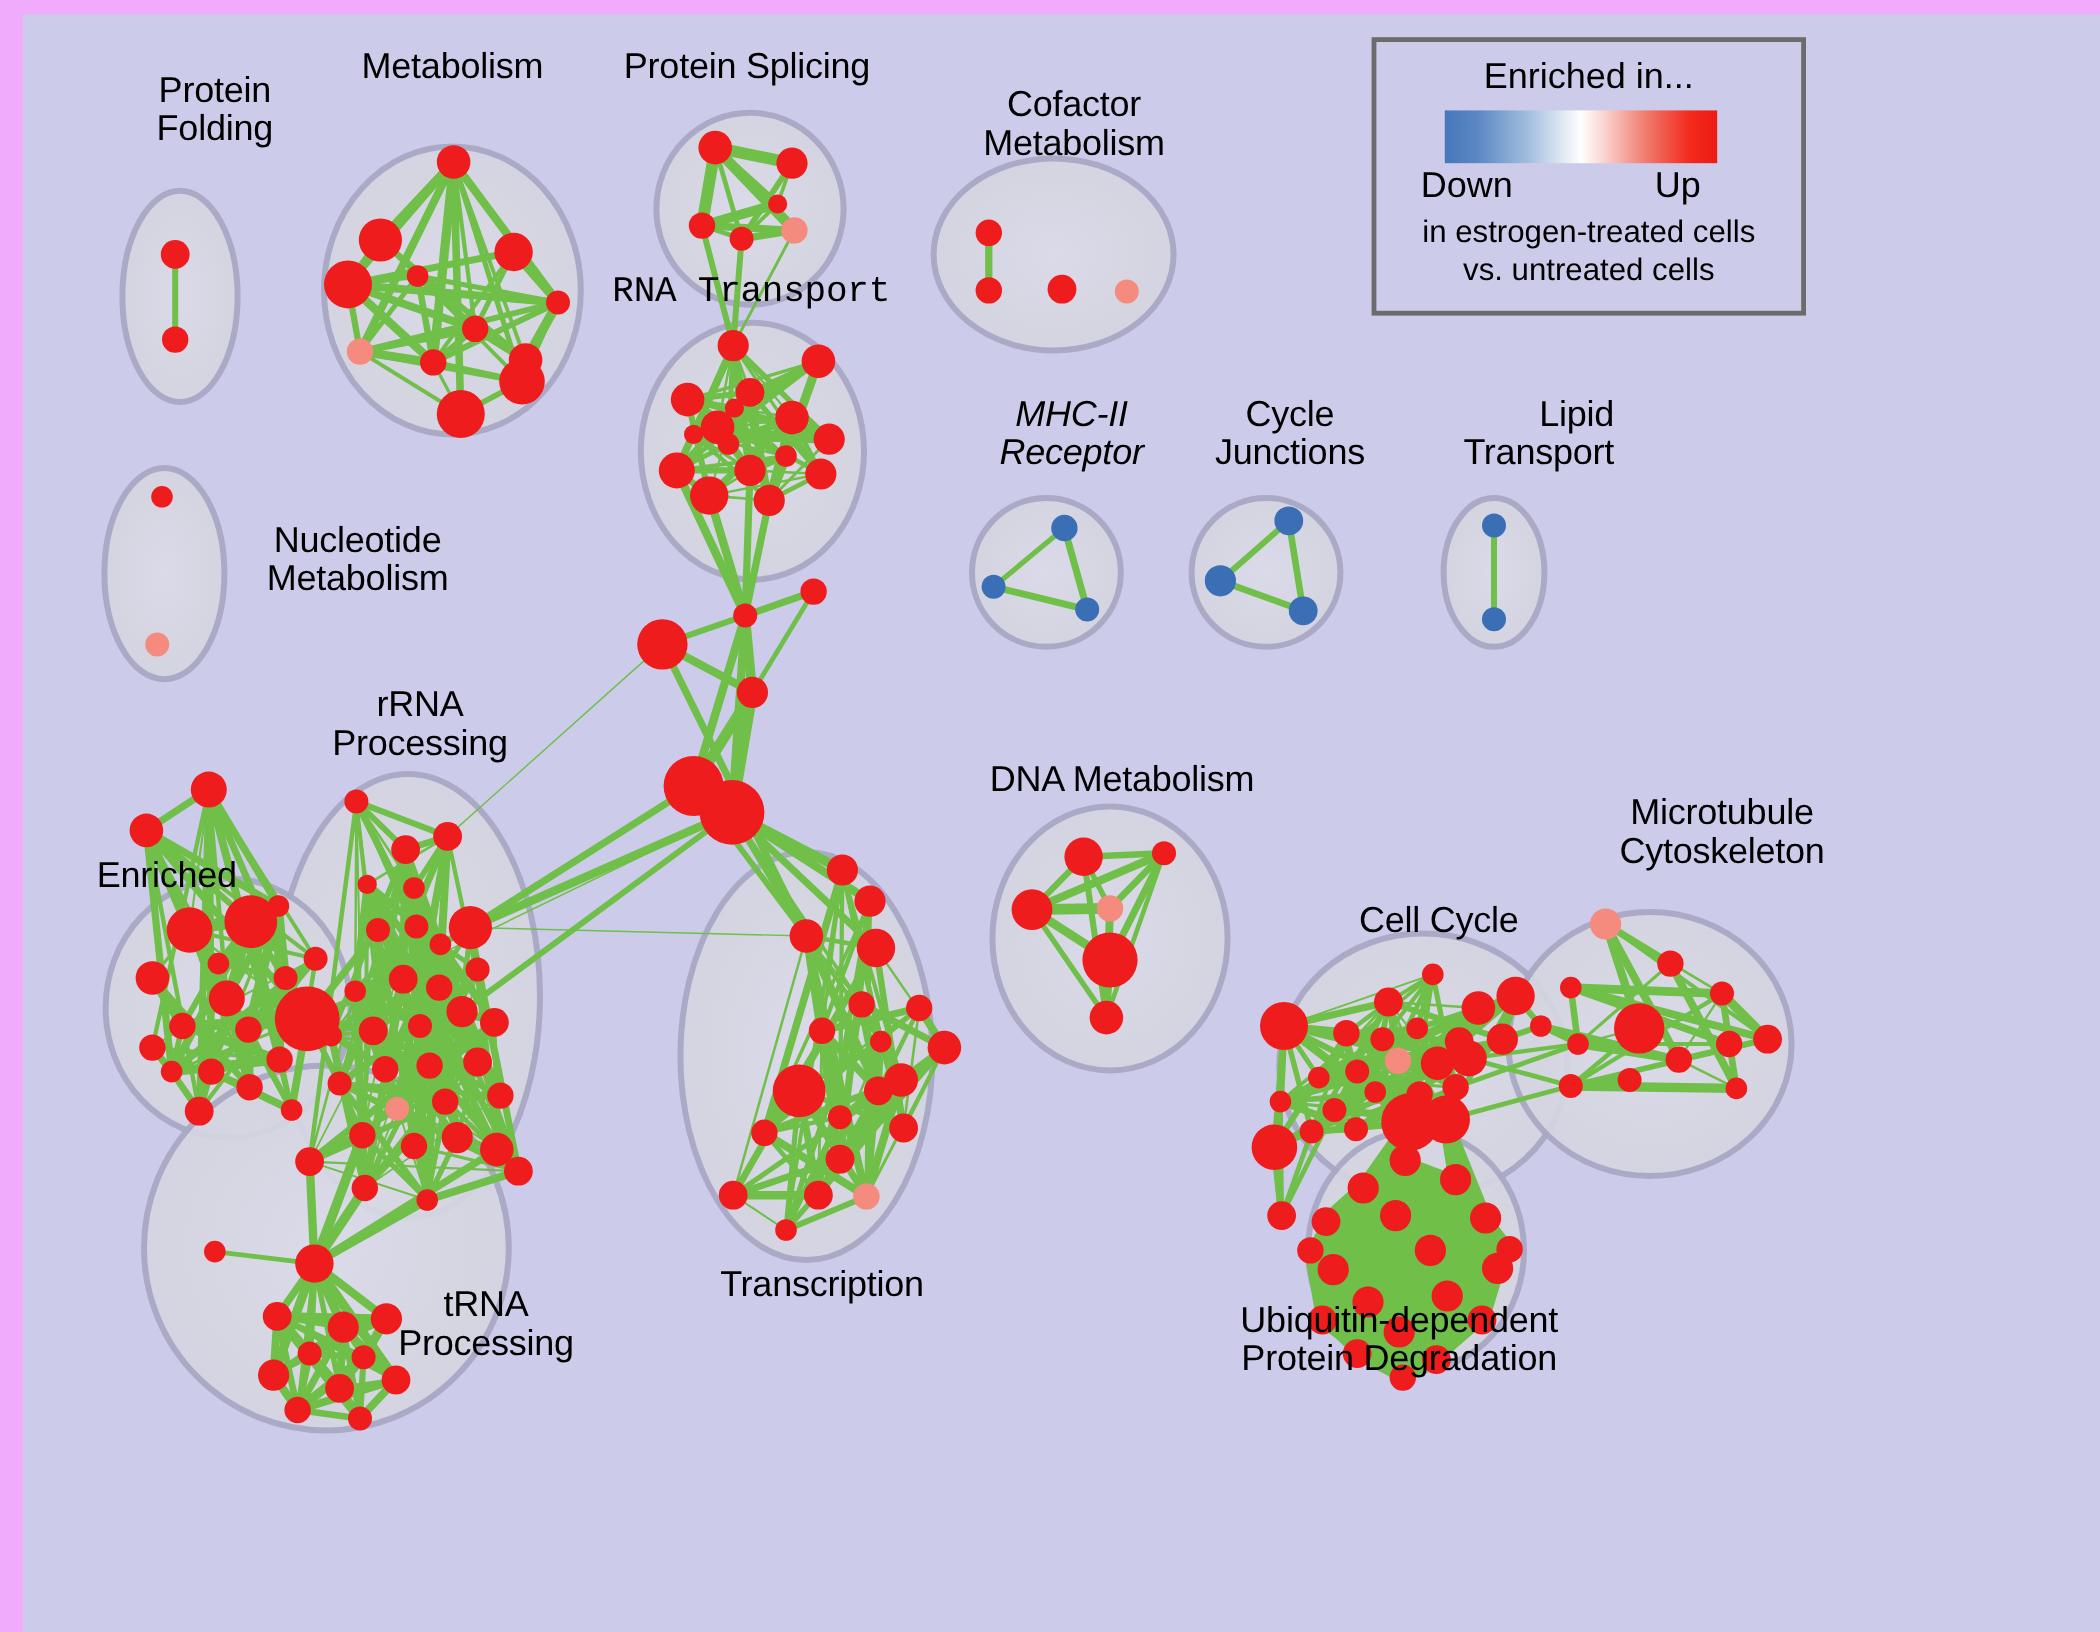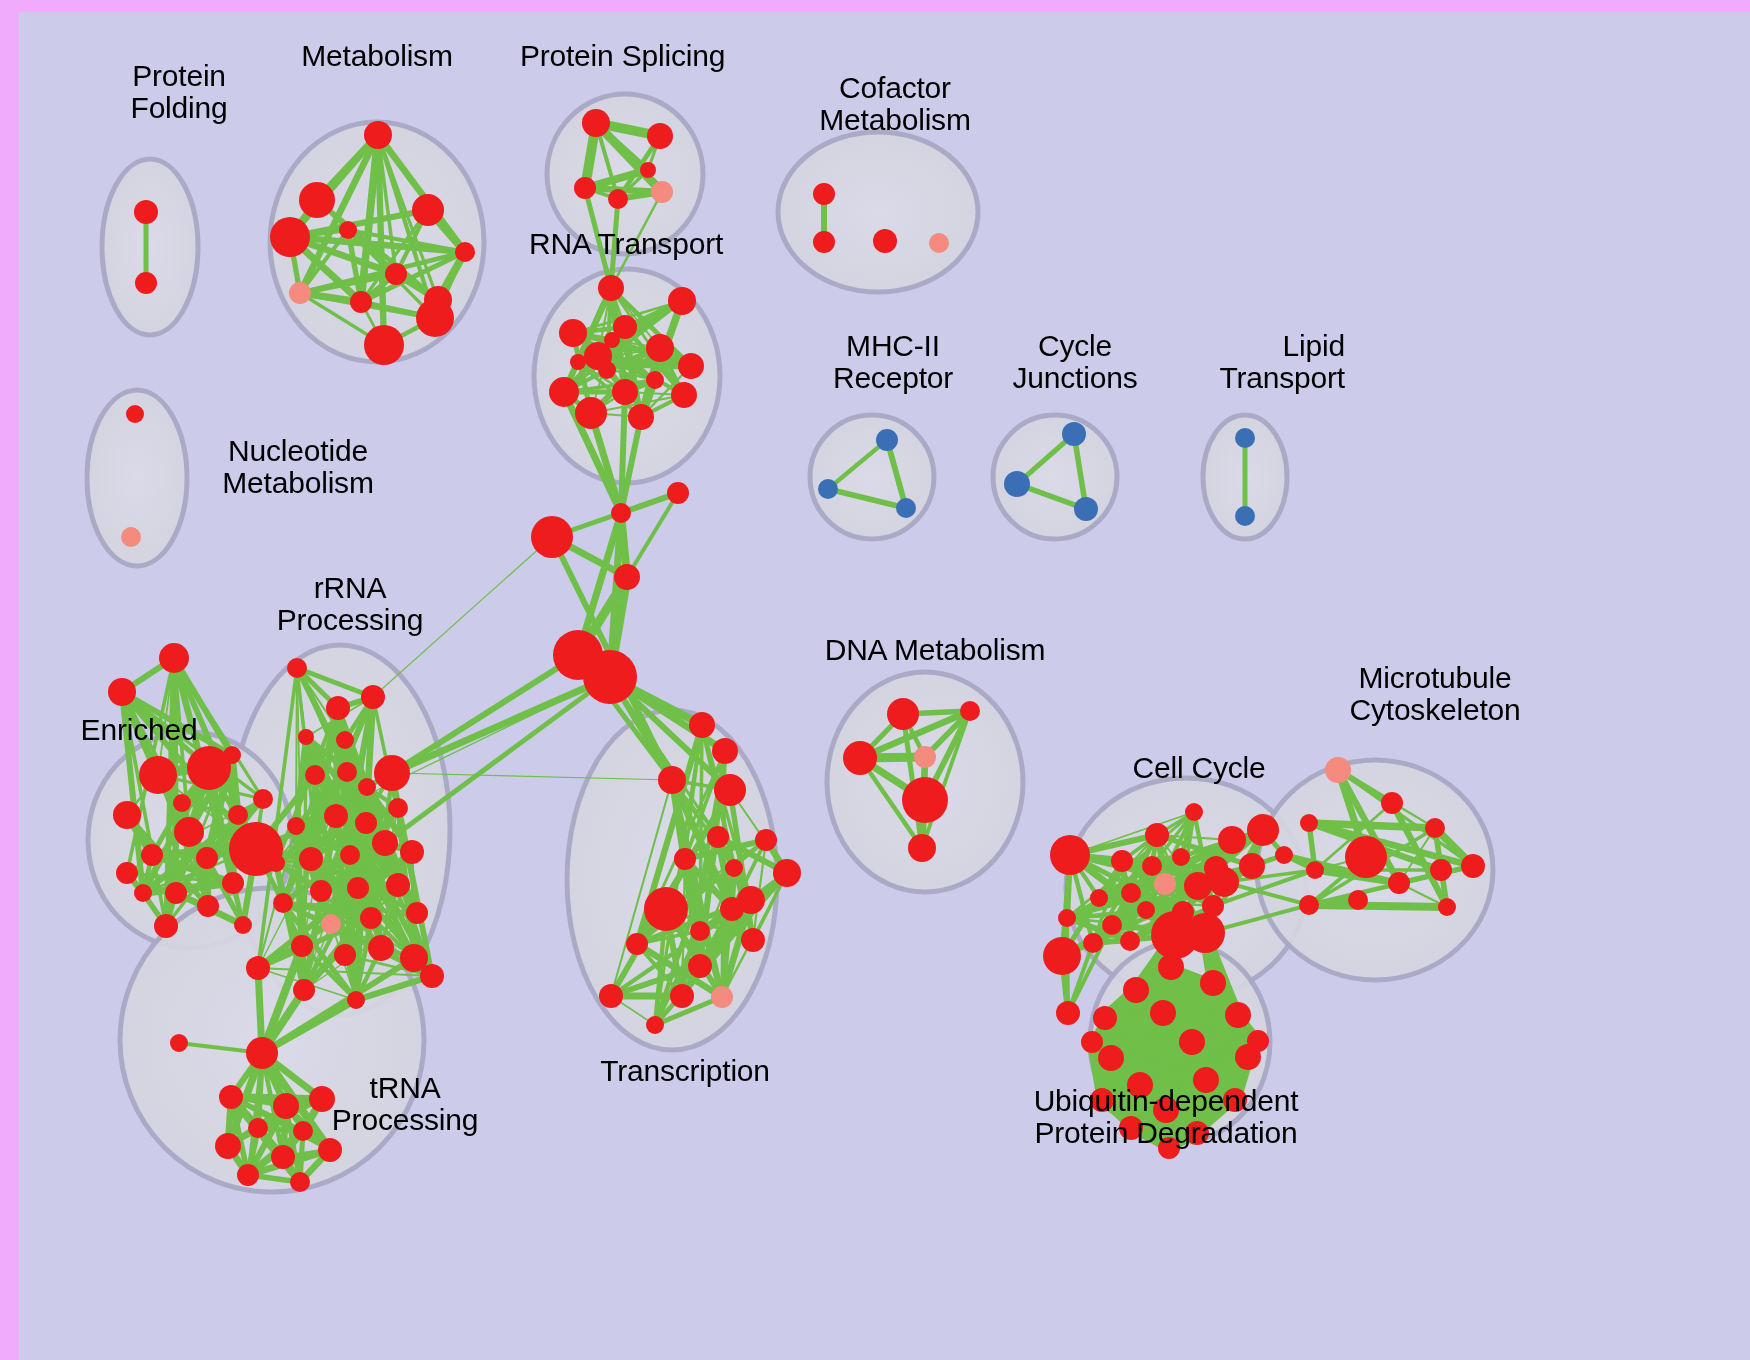--- a/index.html
+++ b/index.html
@@ -1232,22 +1232,22 @@
       </g>
   </svg>
 
   <div id="label-layer">
       <div class="cluster-label" style="left: 84px; top: 60px; width: 190px;">Protein
 Folding</div>
       <div class="cluster-label" style="left: 272px; top: 40px; width: 210px;">Metabolism</div>
       <div class="cluster-label" style="left: 500px; top: 40px; width: 245px;">Protein Splicing</div>
       <div class="cluster-label" style="left: 790px; top: 72px; width: 210px;">Cofactor
 Metabolism</div>
-      <div class="cluster-label" style="left: 506px; top: 228px; width: 240px;">RNA Transport</div>
-      <div class="cluster-label" style="left: 803px; top: 330px; width: 180px;">MHC-II
+      <div class="cluster-label" style="left: 506px; top: 228px; width: 240px; font-family: Liberation Mono, monospace;">RNA Transport</div>
+      <div class="cluster-label" style="left: 803px; top: 330px; width: 180px; font-style: italic;">MHC-II
 Receptor</div>
       <div class="cluster-label" style="left: 985px; top: 330px; width: 180px;">Cycle
 Junctions</div>
       <div class="cluster-label" style="left: 1165px; top: 330px; width: 180px; text-align: right;">Lipid
 Transport</div>
       <div class="cluster-label" style="left: 193px; top: 435px; width: 210px;">Nucleotide
 Metabolism</div>
       <div class="cluster-label" style="left: 250px; top: 572px; width: 200px;">rRNA
 Processing</div>
       <div class="cluster-label" style="left: 59px; top: 714px; width: 160px;">Enriched</div>
@@ -1255,14 +1255,22 @@
       <div class="cluster-label" style="left: 1310px; top: 662px; width: 250px;">Microtubule
 Cytoskeleton</div>
       <div class="cluster-label" style="left: 1104px; top: 752px; width: 190px;">Cell Cycle</div>
       <div class="cluster-label" style="left: 570px; top: 1055px; width: 230px;">Transcription</div>
       <div class="cluster-label" style="left: 305px; top: 1072px; width: 200px;">tRNA
 Processing</div>
       <div class="cluster-label" style="left: 996px; top: 1085px; width: 340px;">Ubiquitin-dependent
 Protein Degradation</div>
     </div>
 
+  <div id="legend-box">
+    <div id="legend-title">Enriched in...</div>
+    <div id="legend-gradient"></div>
+    <div id="legend-down" class="legend-end-label">Down</div>
+    <div id="legend-up" class="legend-end-label">Up</div>
+    <div id="legend-sub">in estrogen-treated cells
+vs. untreated cells</div>
+  </div>
 
 </div>
 
 </body></html>

